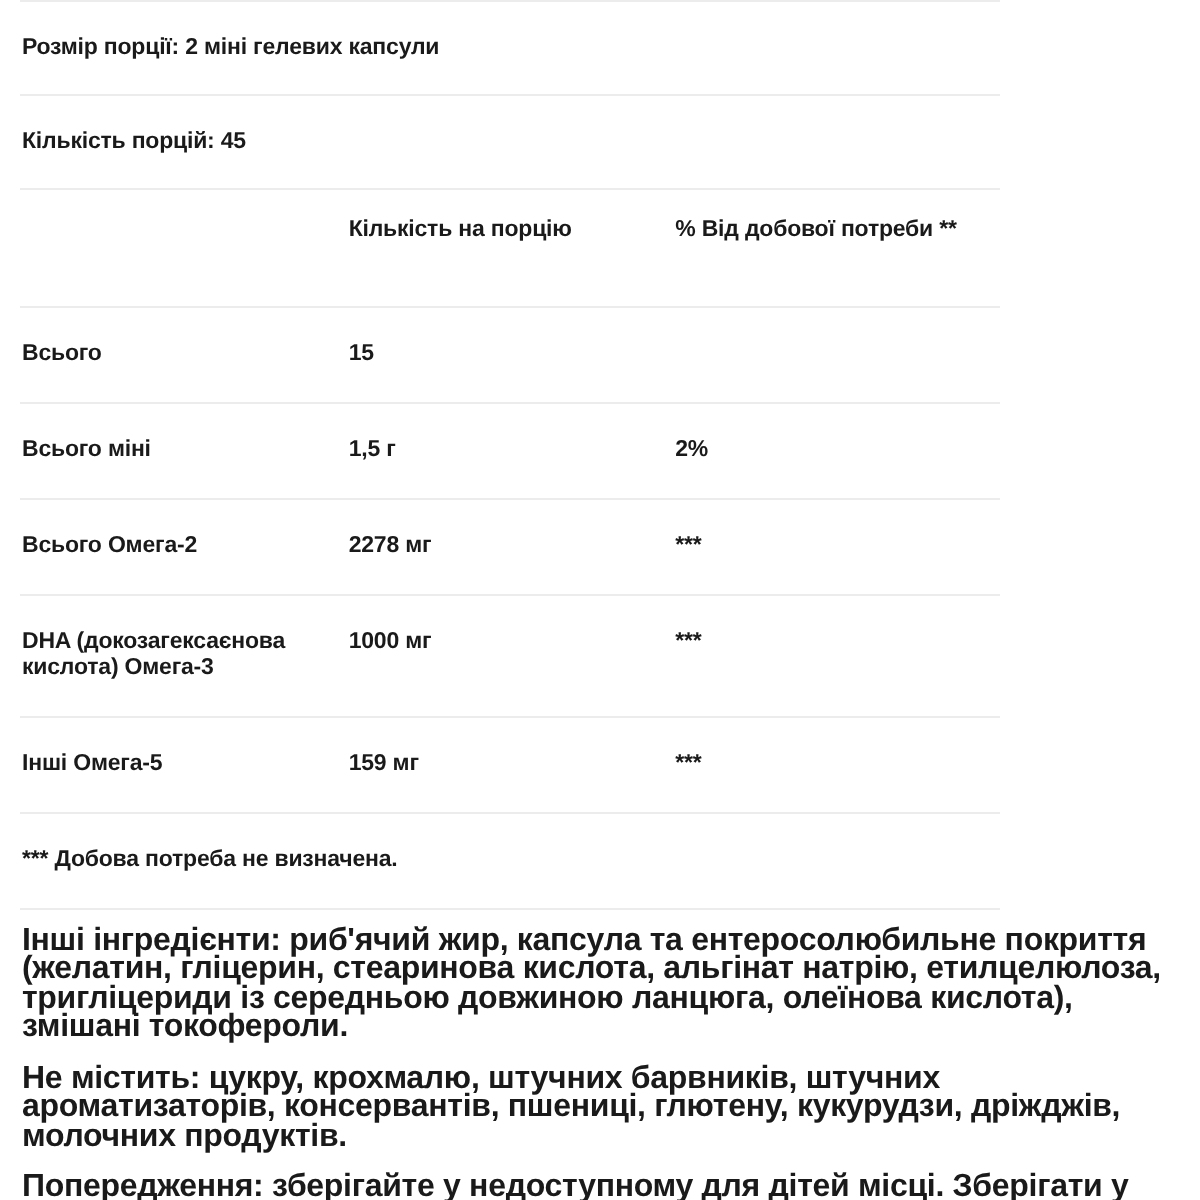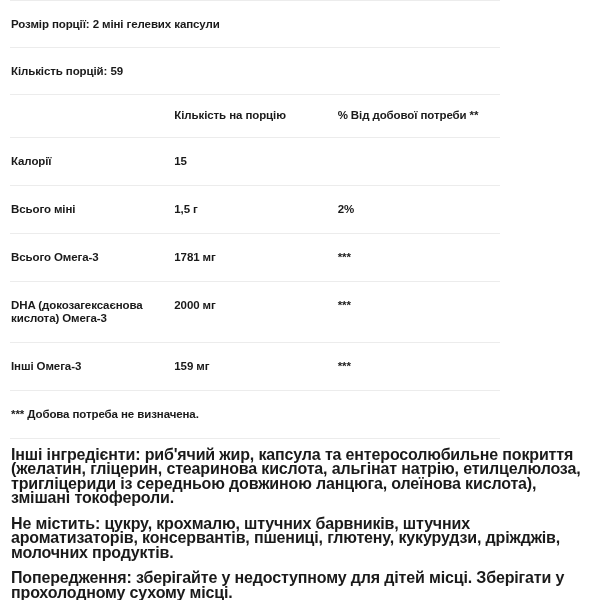--- a/index.html
+++ b/index.html
@@ -50,21 +50,21 @@
     font-size: 11.5px;
     font-weight: bold;
     line-height: 13px;
     letter-spacing: -0.1px;
     padding: 17px 0 17px 1px;
     color: #1a1a1a;
   }
 
   .cell-inner.head {
     padding-top: 14px;
-    padding-bottom: 14px;
+    padding-bottom: 30px;
     line-height: 13.5px;
   }
 
   
   .cell-inner.serving {
     padding: 17px 0 16px 1px;
   }
 
   
   .head-blank { height: 1px; }
@@ -113,39 +113,39 @@
     <tbody>
 
       <tr class="divider-top">
         <td class="col-name" colspan="3">
           <div class="cell-inner serving">Розмір порції: 2 міні гелевих капсули</div>
         </td>
       </tr>
 
       <tr class="divider-top">
         <td class="col-name" colspan="3">
-          <div class="cell-inner serving">Кількість порцій: 59</div>
+          <div class="cell-inner serving">Кількість порцій: 45</div>
         </td>
       </tr>
 
       <tr class="divider-top">
         <th class="col-name">
           <div class="cell-inner head head-blank"></div>
         </th>
         <th class="col-amount">
           <div class="cell-inner head">Кількість на порцію</div>
         </th>
         <th class="col-dv">
           <div class="cell-inner head">% Від добової потреби **</div>
         </th>
       </tr>
 
       <tr class="divider-top">
         <td class="col-name">
-          <div class="cell-inner">Калорії</div>
+          <div class="cell-inner">Всього</div>
         </td>
         <td class="col-amount">
           <div class="cell-inner">15</div>
         </td>
         <td class="col-dv">
           <div class="cell-inner"></div>
         </td>
       </tr>
 
       <tr class="divider-top">
@@ -155,45 +155,45 @@
         <td class="col-amount">
           <div class="cell-inner">1,5 г</div>
         </td>
         <td class="col-dv">
           <div class="cell-inner">2%</div>
         </td>
       </tr>
 
       <tr class="divider-top">
         <td class="col-name">
-          <div class="cell-inner">Всього Омега-3</div>
-        </td>
-        <td class="col-amount">
-          <div class="cell-inner">1781 мг</div>
+          <div class="cell-inner">Всього Омега-2</div>
+        </td>
+        <td class="col-amount">
+          <div class="cell-inner">2278 мг</div>
         </td>
         <td class="col-dv">
           <div class="cell-inner">***</div>
         </td>
       </tr>
 
       <tr class="divider-top">
         <td class="col-name">
           <div class="cell-inner">DHA (докозагексаєнова кислота) Омега-3</div>
         </td>
         <td class="col-amount">
-          <div class="cell-inner">2000 мг</div>
+          <div class="cell-inner">1000 мг</div>
         </td>
         <td class="col-dv">
           <div class="cell-inner">***</div>
         </td>
       </tr>
 
       <tr class="divider-top">
         <td class="col-name">
-          <div class="cell-inner">Інші Омега-3</div>
+          <div class="cell-inner">Інші Омега-5</div>
         </td>
         <td class="col-amount">
           <div class="cell-inner">159 мг</div>
         </td>
         <td class="col-dv">
           <div class="cell-inner">***</div>
         </td>
       </tr>
 
 

